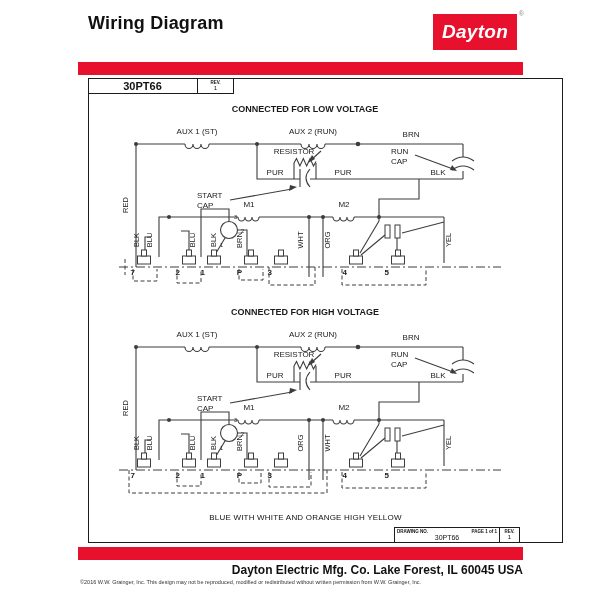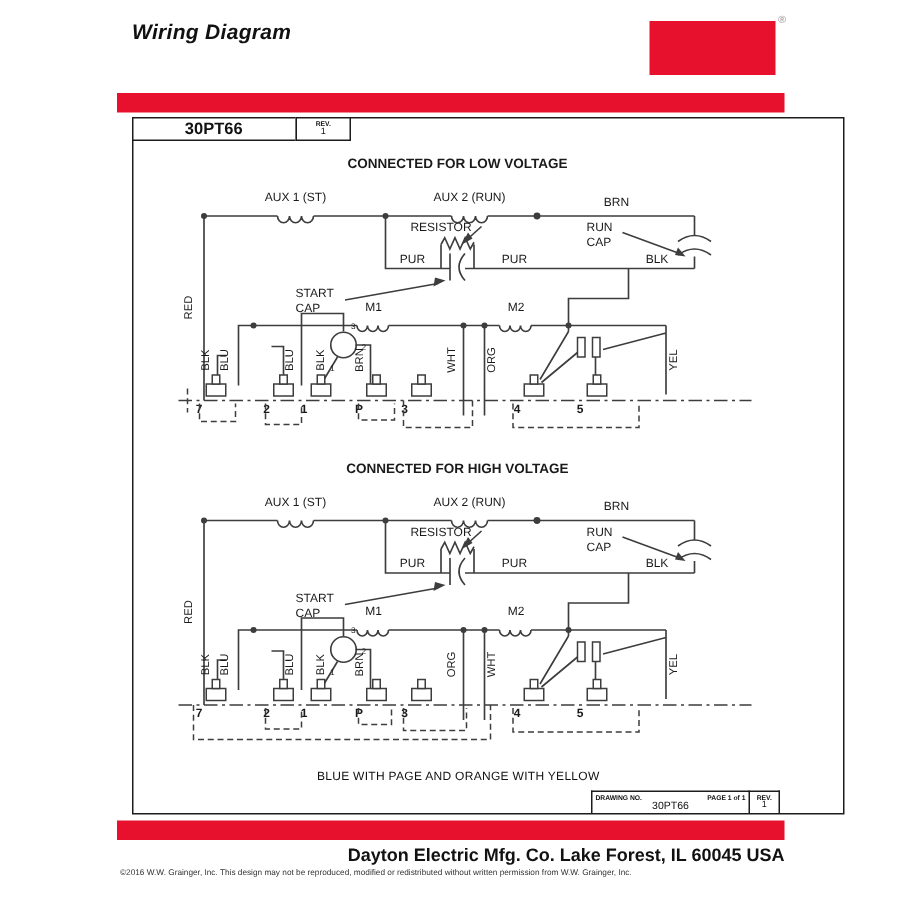--- a/index.html
+++ b/index.html
@@ -1,18 +1,18 @@
 <!DOCTYPE html>
 <html style="--accent: #e8112d; --line: #3d3d3d;"><head>
 <meta charset="utf-8">
 <style>
   html,body{margin:0;padding:0;}
   body{width:600px;height:600px;background:#fff;font-family:"Liberation Sans",sans-serif;position:relative;overflow:hidden;color:#111;}
   .abs{position:absolute;}
-  .page-title{left:88px;top:13px;font-size:14px;font-weight:bold;letter-spacing:.2px;font-style:italic;}
+  .page-title{left:88px;top:13px;font-size:18px;font-weight:bold;letter-spacing:.2px;}
   .logo{left:433px;top:14px;width:84px;height:36px;background:var(--accent);display:flex;align-items:center;justify-content:center;}
   .logo .brand{color:#fff;font-style:italic;font-weight:bold;font-size:19px;letter-spacing:.3px;}
   .logo .reg{position:absolute;right:-7px;top:-4px;font-size:7px;color:#9a8a8a;font-style:normal;}
   .redbar{left:78px;width:445px;height:13px;background:var(--accent);}
   .bar-top{top:62px;} .bar-bottom{top:547px;}
   .border-box{left:88px;top:78px;width:475px;height:465px;border:1.5px solid #1c1c1c;box-sizing:border-box;}
   .model-box{left:-1.5px;top:-1.5px;width:110px;height:16px;border:1.5px solid #1c1c1c;box-sizing:border-box;display:flex;align-items:center;justify-content:center;font-weight:bold;font-size:11px;background:#fff;}
   .rev-box{left:108px;top:-1.5px;width:37px;height:16px;border:1.5px solid #1c1c1c;box-sizing:border-box;display:flex;flex-direction:column;align-items:center;justify-content:center;background:#fff;}
   .rev-box .rl{font-size:4.5px;font-weight:bold;} .rev-box .rv{font-size:6px;}
   .circ{left:0;width:433px;}
@@ -40,20 +40,21 @@
   .rot{font-size:7.5px;}
   .tn{font-size:8px;font-weight:600;}
   .pin{font-size:5.5px;}
 </style>
 </head>
 <body>
 
 <div class="abs page-title">Wiring Diagram</div>
 
 <div class="abs logo">
+  <span class="brand">Dayton</span>
   <span class="reg">®</span>
 </div>
 
 <div class="abs redbar bar-top"></div>
 
 <div class="abs border-box">
 
   <div class="abs model-box">
       <span>30PT66</span>
     </div>
@@ -266,21 +267,21 @@
     <text class="rot" x="50" y="141" text-anchor="middle" transform="rotate(-90 50 141)">BLK</text>
     <text class="rot" x="63" y="141" text-anchor="middle" transform="rotate(-90 63 141)">BLU</text>
     <text class="rot" x="106" y="141" text-anchor="middle" transform="rotate(-90 106 141)">BLU</text>
     <text class="rot" x="127" y="141" text-anchor="middle" transform="rotate(-90 127 141)">BLK</text>
     <text class="rot" x="153" y="141" text-anchor="middle" transform="rotate(-90 153 141)">BRN</text>
     <text class="rot" x="214" y="141" text-anchor="middle" transform="rotate(-90 214 141)">ORG</text>
     <text class="rot" x="241" y="141" text-anchor="middle" transform="rotate(-90 241 141)">WHT</text>
     <text class="rot" x="362" y="141" text-anchor="middle" transform="rotate(-90 362 141)">YEL</text>
   </svg>
 
-  <div class="abs note note2">BLUE WITH PAGE AND ORANGE WITH YELLOW</div>
+  <div class="abs note note2">BLUE WITH WHITE AND ORANGE HIGH YELLOW</div>
 
   <div class="abs title-block">
     <div class="tb-main">
       <div class="tb-row1">
         <span>DRAWING NO.</span>
         <span>PAGE 1 of 1</span>
       </div>
       <div class="tb-row2">30PT66</div>
     </div>
     <div class="tb-rev">

